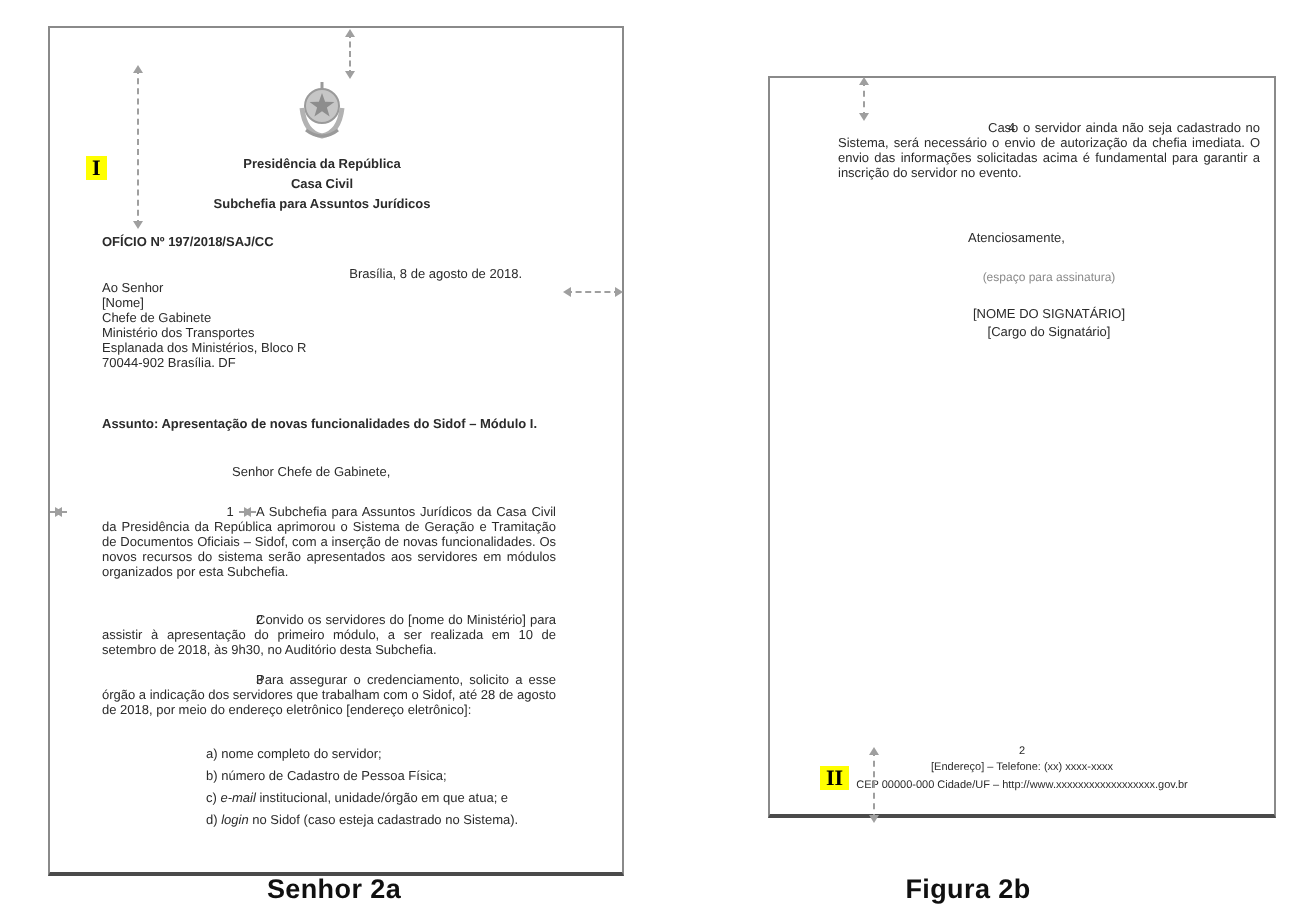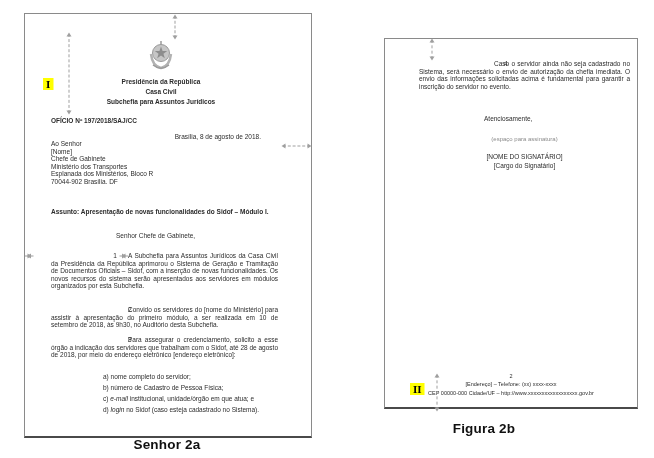--- a/index.html
+++ b/index.html
@@ -149,13 +149,13 @@
 
     <div class="abs ctr footer-sm" style="left:0; top:666px; width:504px;">2</div>
     <div class="abs ctr footer-sm" style="left:0; top:682px; width:504px;">[Endereço] – Telefone: (xx) xxxx-xxxx</div>
     <div class="abs ctr footer-sm" style="left:0; top:700px; width:504px;">CEP 00000-000 Cidade/UF – http://www.xxxxxxxxxxxxxxxxxx.gov.br</div>
 
     <div class="va" style="left:103px; top:672px; height:70px;"></div>
     <div class="marker" style="left:50px; top:688px;">II</div>
   </div>
 </div>
 
-<div class="caption" style="left:358px; top:421px; width:252px;">Figura 2b</div>
+<div class="caption" style="left:358px; top:437px; width:252px;">Figura 2b</div>
 
 </body></html>

